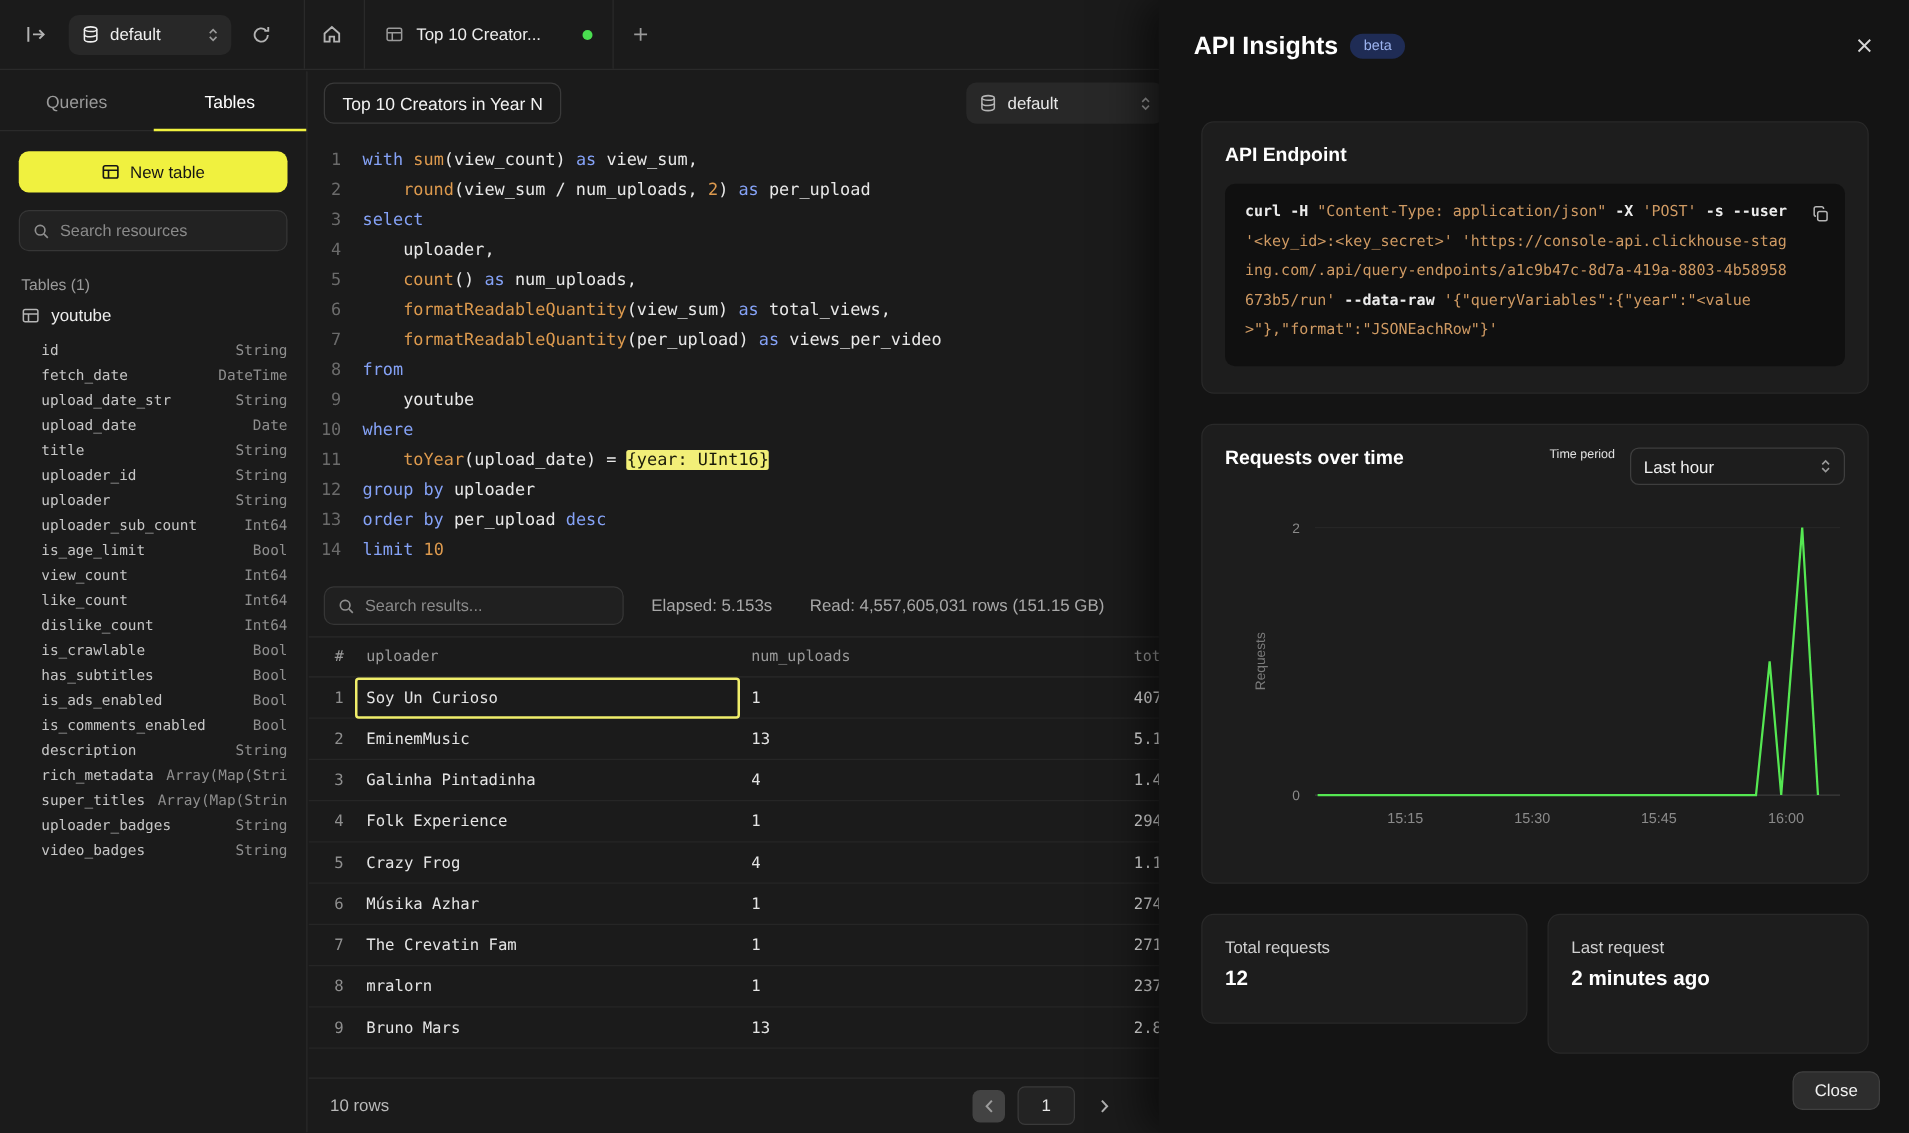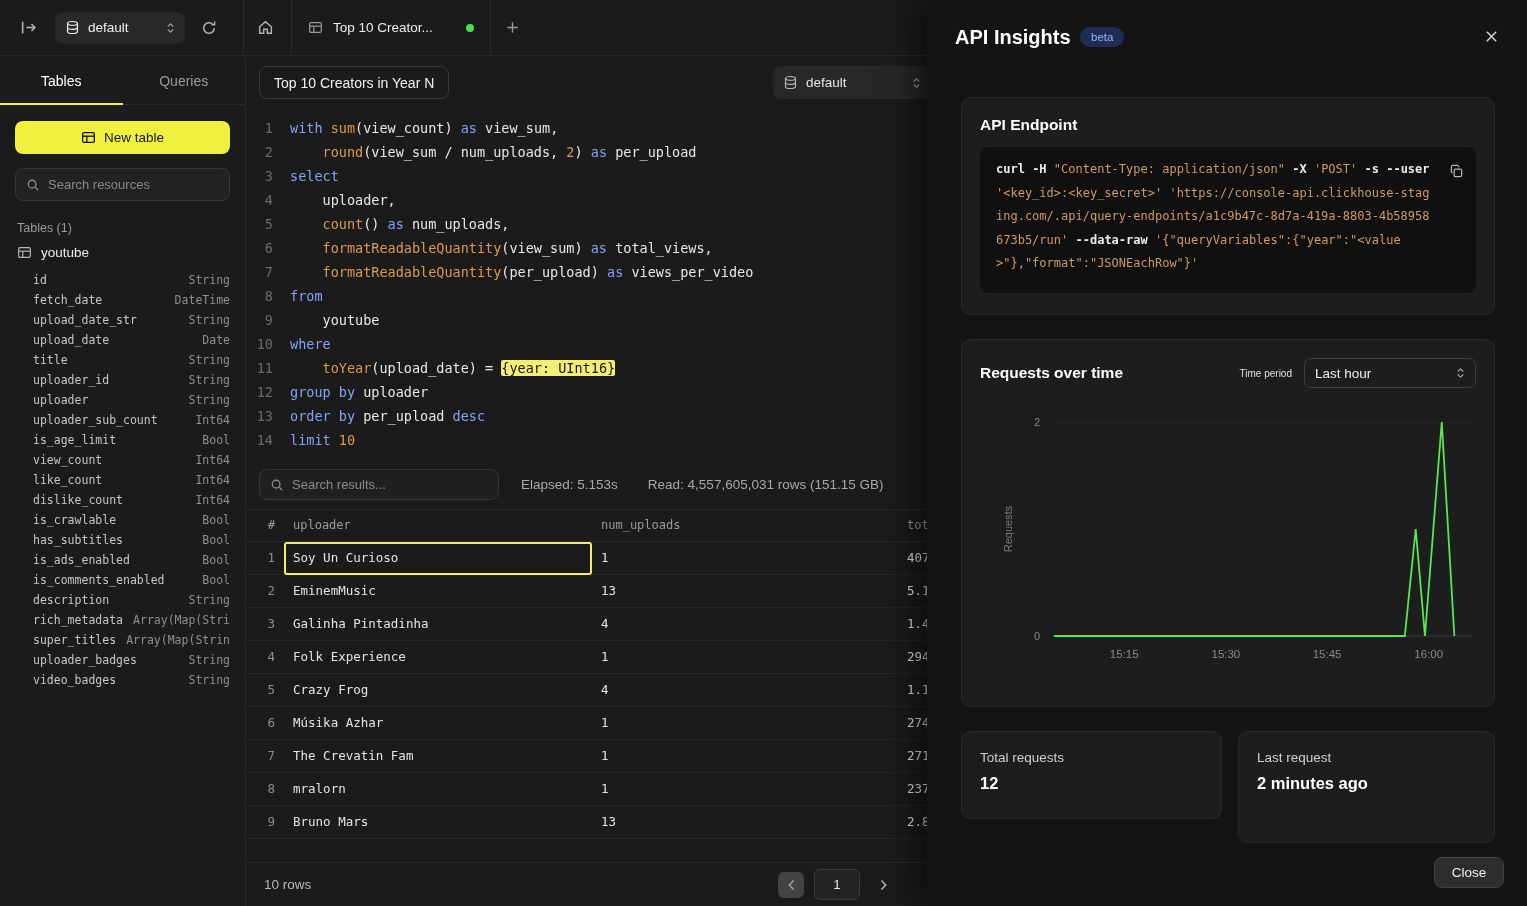--- a/index.html
+++ b/index.html
@@ -117,21 +117,21 @@
 
   .endpoint-card { left:34px; top:97px; width:534px; height:218px; }
   .curl-block { position:relative; margin-top:13px; height:146px; background:#101010; border-radius:8px;
     padding:11px 44px 11px 16px; font-family:"DejaVu Sans Mono",monospace; font-size:12px; line-height:23.5px;
     overflow:hidden; word-break:break-all; }
   .curl-flag { font-weight:700; color:#ececec; }
   .curl-str { color:#cf9a63; }
   .copy-btn { position:absolute; right:12px; top:11px; color:#b5b5b5; }
 
   .requests-card { left:34px; top:339px; width:534px; height:368px; }
-  .req-head { display:flex; align-items:center; }
+  .req-head { display:flex; align-items:flex-start; }
   .req-head .spacer { flex:1; }
   .time-label { font-size:10px; color:#e0e0e0; margin-right:12px; }
   .period-select { width:172px; height:30px; background:#1d1d1d; border:1px solid #3e3e3e; border-radius:7px;
     display:flex; align-items:center; padding:0 10px; font-size:13.5px; color:#f0f0f0; cursor:pointer; }
   .period-select .chev { margin-left:auto; color:#9a9a9a; }
   .chart-wrap { margin-top:12px; }
   .chart-wrap text { font-family:"Liberation Sans",sans-serif; }
 
   .stat-card .stat-label { font-size:13.5px; color:#d0d0d0; }
   .stat-card .stat-value { margin-top:9px; font-size:16.5px; font-weight:700; color:#ffffff; }
@@ -194,22 +194,22 @@
   </div>
   <button class="icon-btn plus-btn">
     <svg width="15" height="15" viewBox="0 0 16 16" fill="none" stroke="currentColor" stroke-width="1.5">
         <path d="M8 2.5v11M2.5 8h11"></path>
       </svg>
   </button>
 </div>
 
 <div class="sidebar">
   <div class="sidebar-tabs">
+    <div class="s-tab">Queries</div>
     <div class="s-tab active">Tables</div>
-    <div class="s-tab">Queries</div>
   </div>
   <div class="sidebar-body">
     <button class="new-table-btn">
       <span>
         <svg width="15" height="15" viewBox="0 0 16 16" fill="none" stroke="currentColor" stroke-width="1.4">
             <rect x="1.8" y="2.8" width="12.4" height="10.4" rx="1.5"></rect>
             <path d="M1.8 6.6h12.4"></path>
             <path d="M6.2 6.6v6.6"></path>
           </svg>
       </span>

